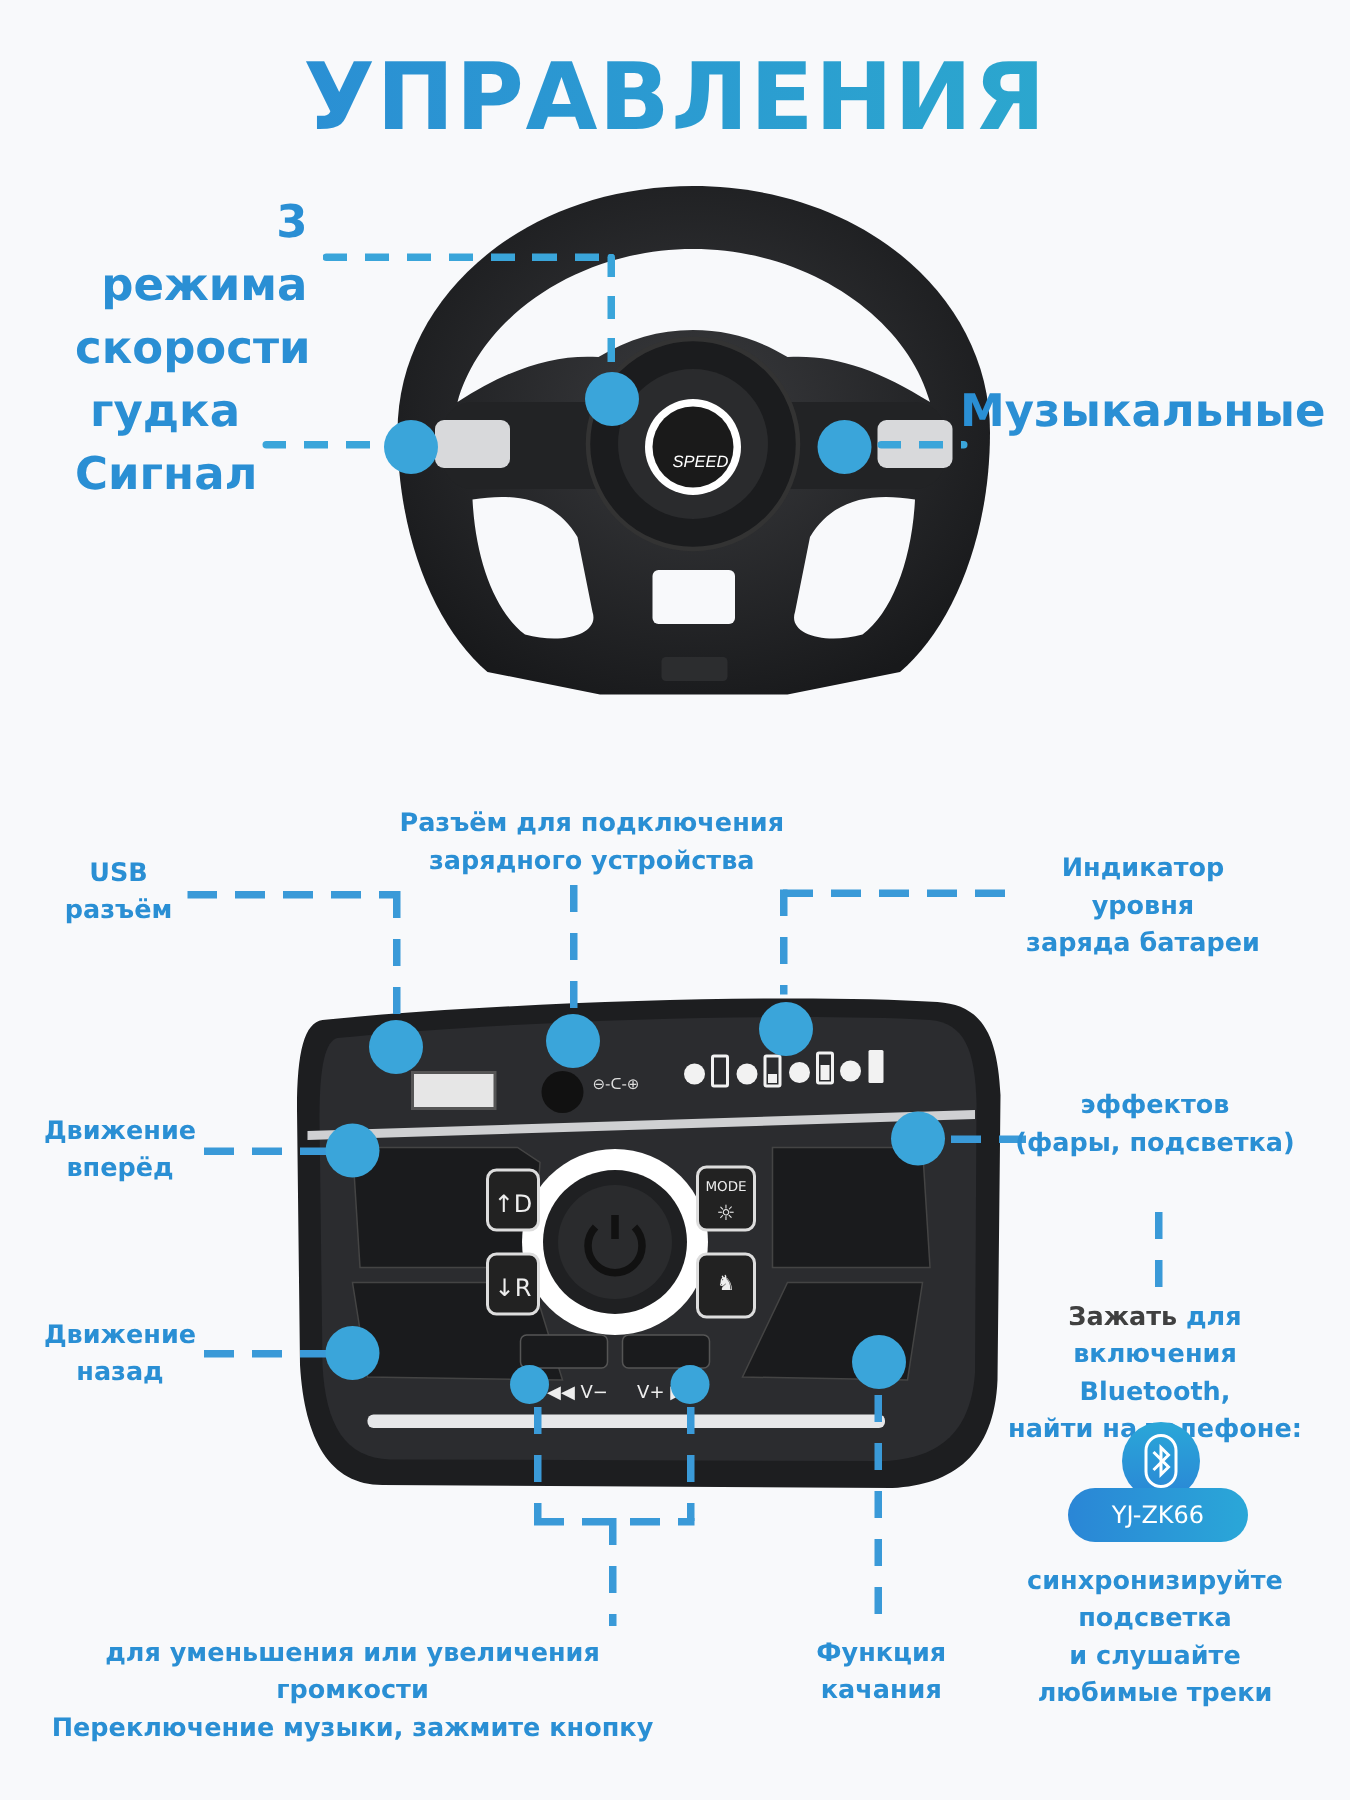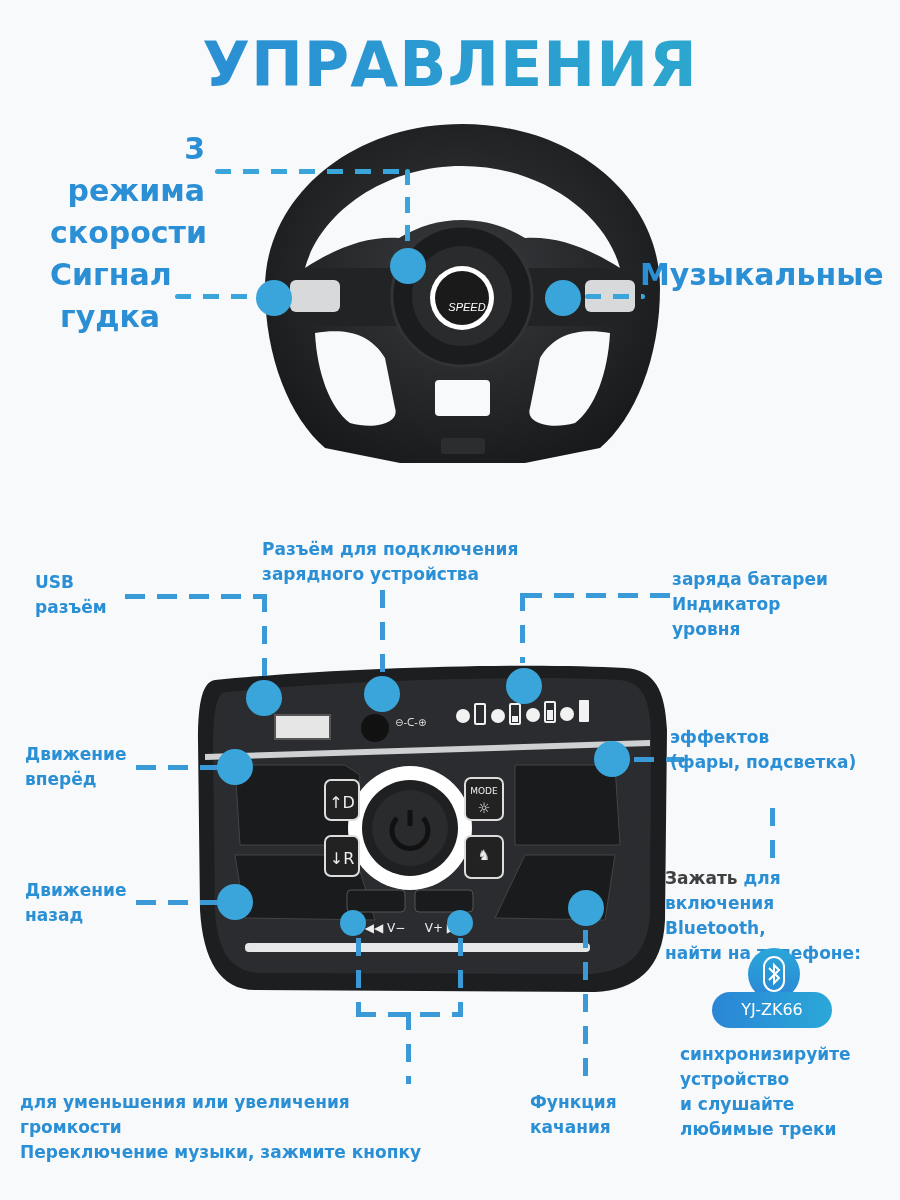--- a/index.html
+++ b/index.html
@@ -3,21 +3,21 @@
 <meta charset="utf-8">
 <style>
   * { margin:0; padding:0; box-sizing:border-box; }
   html, body { width:900px; height:1200px; background:#f8f9fb; overflow:hidden; }
   body { position:relative; font-family:"DejaVu Sans","Liberation Sans",sans-serif; color:#2a8fd4; }
   .abs { position:absolute; }
   .title { left:0; width:900px; top:28px; text-align:center; font-size:62px; font-weight:bold; letter-spacing:1px;
     background:linear-gradient(90deg,#2a86d6,#2cb0cc); -webkit-background-clip:text; background-clip:text; color:transparent; }
   .lbl { font-weight:bold; line-height:1.25; }
   .big { font-size:30px; line-height:42px; }
-  .sm { font-size:17px; line-height:25px; text-align:left; }
+  .sm { font-size:17px; line-height:25px; text-align:center; }
   .red { color:#404040; }
   .dot { width:36px; height:36px; border-radius:50%; background:#3aa5da; }
   .dash-h { height:5px; background:repeating-linear-gradient(90deg,#3aa5da 0 16px,transparent 16px 28px); border-radius:3px; }
   .dash-v { width:5px; background:repeating-linear-gradient(180deg,#3aa5da 0 16px,transparent 16px 28px); border-radius:3px; }
   .dh2 { height:5px; background:repeating-linear-gradient(90deg,#3a9ad8 0 20px,transparent 20px 32px); }
   .dv2 { width:5px; background:repeating-linear-gradient(180deg,#3a9ad8 0 18px,transparent 18px 32px); }
   svg { display:block; }
   .bt-badge { left:712px; top:992px; width:120px; height:36px; border-radius:18px;
     background:linear-gradient(90deg,#2a86d6,#2aa7d8); color:#fff; font-size:16px; font-weight:normal; text-align:center; line-height:36px; }
   .bt-circle { left:748px; top:948px; width:52px; height:52px; border-radius:50%; background:linear-gradient(180deg,#2aa7d8,#2a86d6); }
@@ -59,22 +59,22 @@
 
 <div class="abs lbl big" style="left:50px;top:128px;text-align:right;width:155px;">
   <div>3 режима</div>
   <div>скорости</div>
 </div>
 <div class="abs dash-h" style="left:215px;top:169px;width:195px;"></div>
 <div class="abs dash-v" style="left:405px;top:169px;height:90px;"></div>
 <div class="abs dot" style="left:390px;top:248px;"></div>
 
 <div class="abs lbl big" style="left:50px;top:254px;width:120px;text-align:center;">
+  <div>гудка</div>
   <div>Сигнал</div>
-  <div>гудка</div>
 </div>
 <div class="abs dash-h" style="left:175px;top:294px;width:85px;"></div>
 <div class="abs dot" style="left:256px;top:280px;"></div>
 
 <div class="abs lbl big" style="left:640px;top:254px;width:235px;text-align:center;">
   <div>Музыкальные</div>
 </div>
 <div class="abs dash-h" style="left:585px;top:294px;width:60px;"></div>
 <div class="abs dot" style="left:545px;top:280px;"></div>
 
@@ -143,22 +143,22 @@
 <div class="abs dot" style="left:246px;top:680px;"></div>
 
 <div class="abs lbl sm" style="left:262px;top:537px;width:265px;">
   <div>Разъём для подключения</div>
   <div>зарядного устройства</div>
 </div>
 <div class="abs dv2" style="left:380px;top:590px;height:84px;"></div>
 <div class="abs dot" style="left:364px;top:676px;"></div>
 
 <div class="abs lbl sm" style="left:672px;top:567px;width:180px;">
+  <div>Индикатор уровня</div>
   <div>заряда батареи</div>
-  <div>Индикатор уровня</div>
 </div>
 <div class="abs dh2" style="left:522px;top:593px;width:152px;"></div>
 <div class="abs dv2" style="left:520px;top:593px;height:70px;"></div>
 <div class="abs dot" style="left:506px;top:668px;"></div>
 
 <div class="abs lbl sm" style="left:25px;top:742px;width:110px;">
   <div>Движение</div>
   <div>вперёд</div>
 </div>
 <div class="abs dh2" style="left:136px;top:765px;width:82px;"></div>
@@ -186,21 +186,21 @@
 </div>
 <div class="abs bt-circle">
   <svg width="52" height="52" viewBox="0 0 52 52">
     <rect x="16" y="9" width="20" height="34" rx="10" fill="none" stroke="#fff" stroke-width="2"></rect>
     <path d="M21 20 L31 30 L26 35 L26 17 L31 22 L21 32" fill="none" stroke="#fff" stroke-width="2"></path>
   </svg>
 </div>
 <div class="abs bt-badge">YJ-ZK66</div>
 <div class="abs lbl sm" style="left:680px;top:1042px;width:180px;">
   <div>синхронизируйте</div>
-  <div>устройство</div>
+  <div>подсветка</div>
   <div>и слушайте</div>
   <div>любимые треки</div>
 </div>
 
 <div class="abs dot" style="left:340px;top:910px;width:26px;height:26px;"></div>
 <div class="abs dot" style="left:447px;top:910px;width:26px;height:26px;"></div>
 <div class="abs dv2" style="left:356px;top:938px;height:76px;"></div>
 <div class="abs dv2" style="left:458px;top:938px;height:76px;"></div>
 <div class="abs dh2" style="left:356px;top:1012px;width:107px;"></div>
 <div class="abs dv2" style="left:406px;top:1012px;height:72px;"></div>

